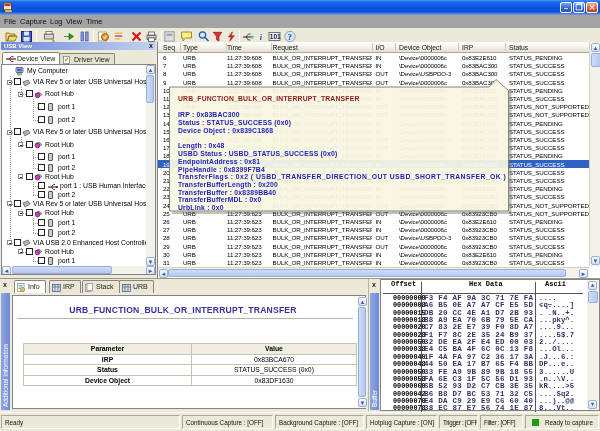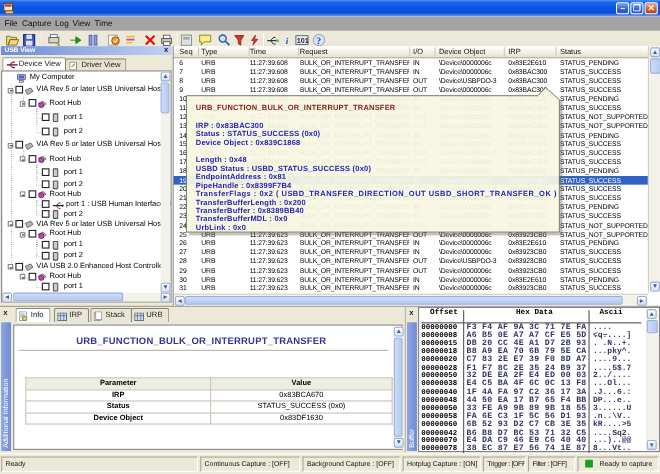--- a/index.html
+++ b/index.html
@@ -67,21 +67,21 @@
 #infohr{position:absolute;left:4px;top:22px;width:336px;height:1px;background:#b8b4a8}
 #ptable{position:absolute;left:10px;top:47px;width:334px;border-collapse:collapse;font-size:6.8px}
 #ptable td{border:1px solid #c6c2b6;text-align:center;height:10.5px;padding:0}
 #ptable tr.h td{background:#efede2;font-weight:bold}
 #ptable td.p{width:168px;font-weight:bold}
 
 #br{position:absolute;left:368px;top:279px;width:232px;height:132px;background:#ece9d8;border-left:1px solid #b8b4a4}
 #hexbox{position:absolute;left:380px;top:279px;width:220px;height:132px;background:#fff;border:1px solid #848284;font-family:"Liberation Mono",monospace;font-weight:bold}
 .hxh{position:absolute;top:0;font-size:7px;color:#000}
 .hxr{position:absolute;left:0;font-size:7px;height:7.35px;line-height:7.3px}
-.hxo{position:absolute;left:2px;color:#000;font-size:6.8px}
+.hxo{position:absolute;left:12px;color:#000;font-size:6.8px}
 .hxd{position:absolute;left:43px;color:#333366;white-space:pre;font-size:7.5px;letter-spacing:0.25px}
 .hxa{position:absolute;left:158px;color:#333366;font-size:7.3px}
 .hvline{position:absolute;top:2px;width:1px;height:130px;background:#555}
 
 #sbar{position:absolute;left:0;top:412px;width:600px;height:19px;background:#ece9d8;border-top:1px solid #fff;font-size:6.3px;color:#111}
 #sbar .seg{position:absolute;top:2px;height:14px;border:1px solid;border-color:#aca899 #fff #fff #aca899;line-height:13px;padding-left:3px;white-space:nowrap;overflow:hidden}
 </style></head><body>
 
 <div id="title">
  <svg style="position:absolute;left:3px;top:2px" width="11" height="11" viewBox="0 0 11 11">
@@ -782,21 +782,21 @@
       <span class="hxd">6B 52 93 D2 C7 CB 3E 35</span>
       <span class="hxa">kR....&gt;5</span>
     </div>
 <div class="hxr" style="top:110.5px">
       <span class="hxo">00000042</span>
       <span class="hxd">B6 B8 D7 BC 53 71 32 C5</span>
       <span class="hxa">....Sq2.</span>
     </div>
 <div class="hxr" style="top:117.9px">
       <span class="hxo">00000070</span>
-      <span class="hxd">E4 DA C9 46 E9 C6 40 40</span>
+      <span class="hxd">E4 DA C9 29 E9 C6 60 40</span>
       <span class="hxa">...)..@@</span>
     </div>
 <div class="hxr" style="top:125.2px">
       <span class="hxo">00000078</span>
       <span class="hxd">38 EC 87 E7 56 74 1E 87</span>
       <span class="hxa">8...Vt..</span>
     </div>
  <div class="sbv" style="left:206px;top:1px;width:12px;height:129px">
   <span class="sbtn" style="left:1px;top:0">▲</span>
   <div class="sthumb" style="left:1px;top:10px;width:10px;height:12px"></div>

